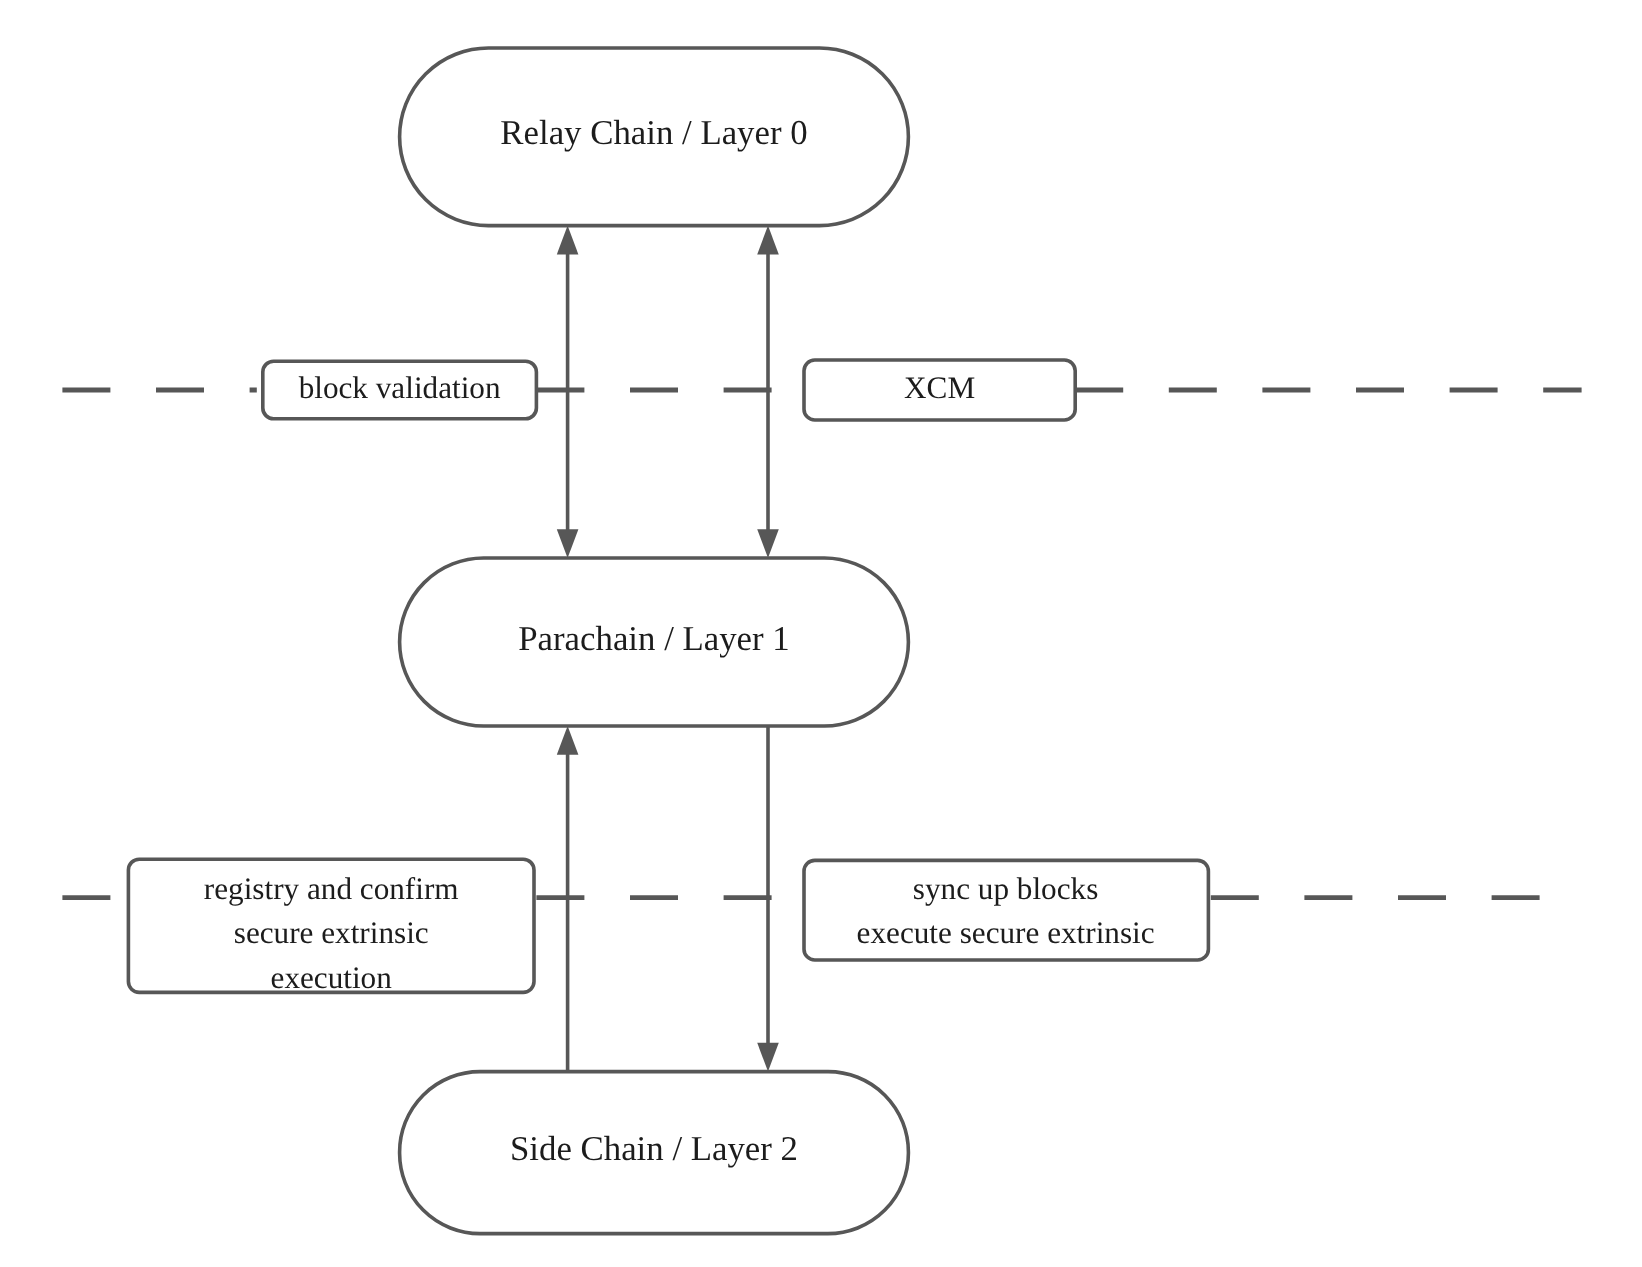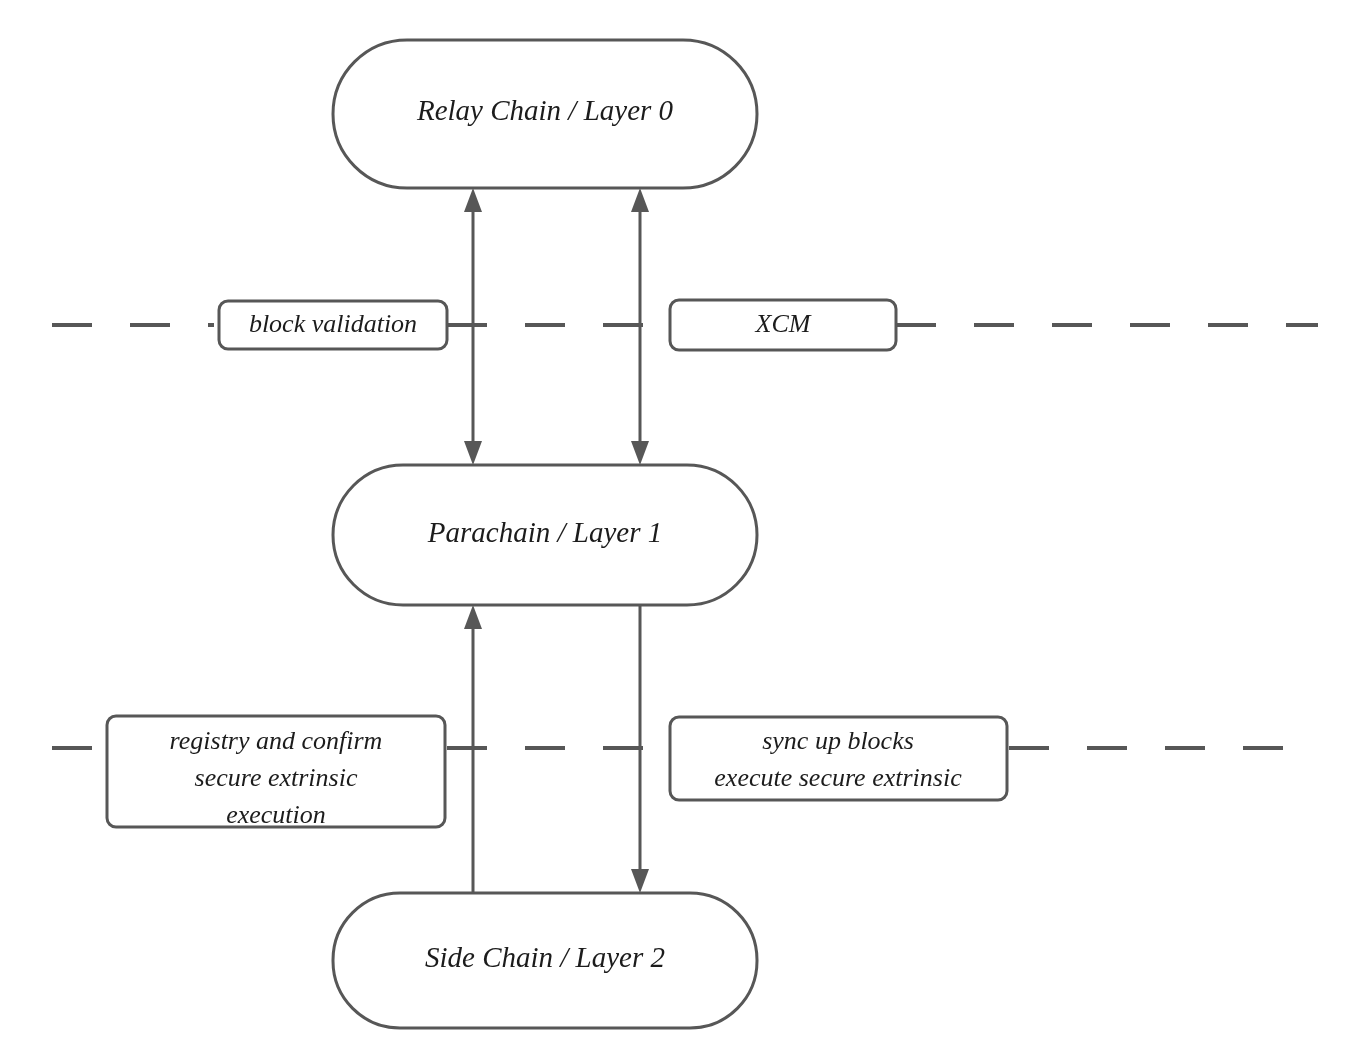--- a/index.html
+++ b/index.html
@@ -10,21 +10,20 @@
   body {
     width: 1368px;
     height: 1056px;
     font-family: "Liberation Serif", "DejaVu Serif", serif;
     overflow: hidden;
   }
   #diagram-root {
     position: relative;
     width: 1324px;
     height: 1056px;
-    font-style: italic;
   }
   svg#diagram-svg {
     position: absolute;
     top: 0;
     left: 0;
     width: 1368px;
     height: 1056px;
     display: block;
   }
   .node-shape {

